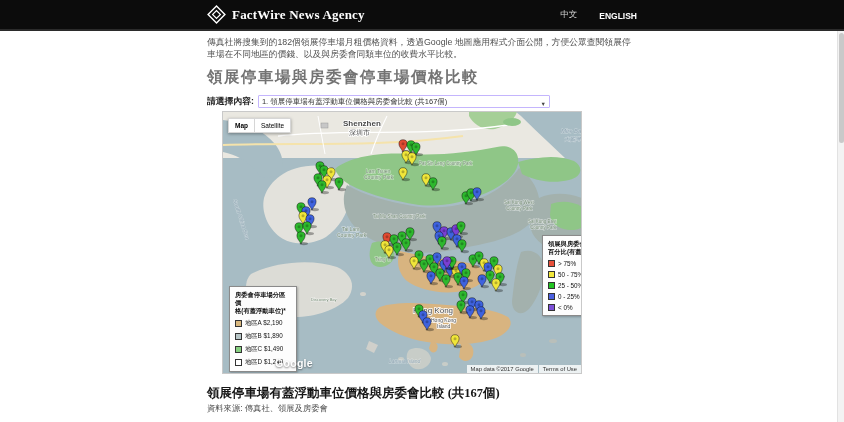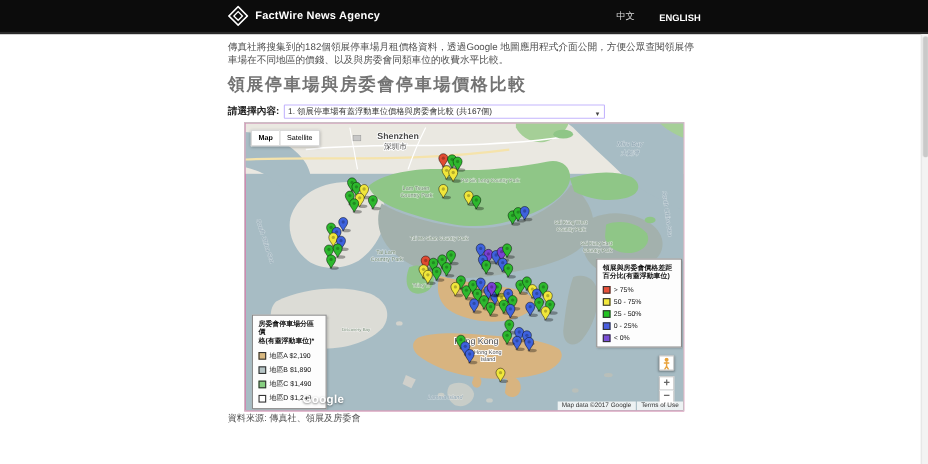--- a/index.html
+++ b/index.html
@@ -4,40 +4,40 @@
 <style>
   * { margin:0; padding:0; box-sizing:border-box; }
   html,body { width:844px; height:422px; overflow:hidden; background:#fff;
     font-family:"Liberation Sans","DejaVu Sans",sans-serif; }
 
   
   .header { position:relative; height:31px; background:#0c0c0c; border-bottom:2px solid #2b2b2b; }
   .header-inner { width:430px; margin:0 auto; height:100%; display:flex; align-items:center; }
   .brand { display:flex; align-items:center; gap:6px; }
   .brand-logo { width:19px; height:19px; }
-  .brand-name { color:#fff; font-size:10px; font-weight:bold; letter-spacing:.2px; }
+  .brand-name { color:#fff; font-size:13px; font-weight:bold; letter-spacing:.2px;font-family:Liberation Serif, serif; }
   .lang { margin-left:auto; display:flex; align-items:flex-end; gap:22px; }
   .lang-zh { color:#d8d8d8; font-size:8.5px; cursor:pointer; }
   .lang-en { color:#fff; font-size:8.5px; font-weight:bold; cursor:pointer; }
 
   
   .content { width:430px; margin:0 auto; }
   .intro { margin-top:5px; font-size:8.8px; line-height:12px; color:#4f4f4f; }
   .page-title { margin-top:7px; font-family:Liberation Sans, sans-serif;
     font-size:15.5px; font-weight:bold; color:#737373; letter-spacing:1.5px; }
   .selector-row { margin-top:7px; display:flex; align-items:flex-end; }
   .selector-label { font-size:8.8px; font-weight:bold; color:#222; margin-right:4px; white-space:nowrap; }
   .select-box { position:relative; width:292px; height:13px; background:#fff; border:1px solid #c4b5fd;
     border-radius:1px; font-size:7.5px; color:#333; line-height:11px; padding:0 12px 0 3px;
     white-space:nowrap; overflow:hidden; cursor:pointer; }
   .select-arrow { position:absolute; right:3px; top:3px; font-size:5.5px; color:#444; pointer-events:none; }
 
   
-  .map-wrap { position:relative; width:400px; height:263px; margin:3px 0 0 15px;
-    border:1px solid #c9c9c9; background:#ec4899; overflow:hidden; }
+  .map-wrap { position:relative; width:360px; height:263px; margin:3px 0 0 15px;
+    border:1px solid #c9c9c9; background:#ef4444; overflow:hidden; }
   .map-svg { position:absolute; left:0; top:0; width:400px; height:263px; display:block; }
 
   .map-btns { position:absolute; left:5px; top:6px; display:flex; box-shadow:0 1px 3px rgba(0,0,0,.35); }
   .map-btn { background:#fff; color:#000; font-size:6.5px; line-height:13px; padding:0 6px;
     border:1px solid #d6d6d6; cursor:pointer; }
   .map-btn.first { font-weight:bold; border-right:none; }
 
   .legend { position:absolute; background:#fdfdfd; border:1px solid #8a8a8a;
     box-shadow:1px 1px 2px rgba(0,0,0,.25); padding:4px 5px; }
   .legend-left  { left:6px;  top:174px; width:68px; }
@@ -651,19 +651,20 @@
       <div class="zoom-btn minus">−</div>
     </div>
 
     <div class="google-logo">Google</div>
     <div class="attribution">
       <span>Map data ©2017 Google</span>
       <span class="terms">Terms of Use</span>
     </div>
   </div>
 
+  <h2 class="section-title">領展停車場有蓋浮動車位價格與房委會比較 (共167個)</h2>
   <p class="source-line">資料來源: 傳真社、領展及房委會</p>
 
 </div>
 
 <div class="scrollbar">
   <div class="scroll-thumb"></div>
 </div>
 
 </body></html>

